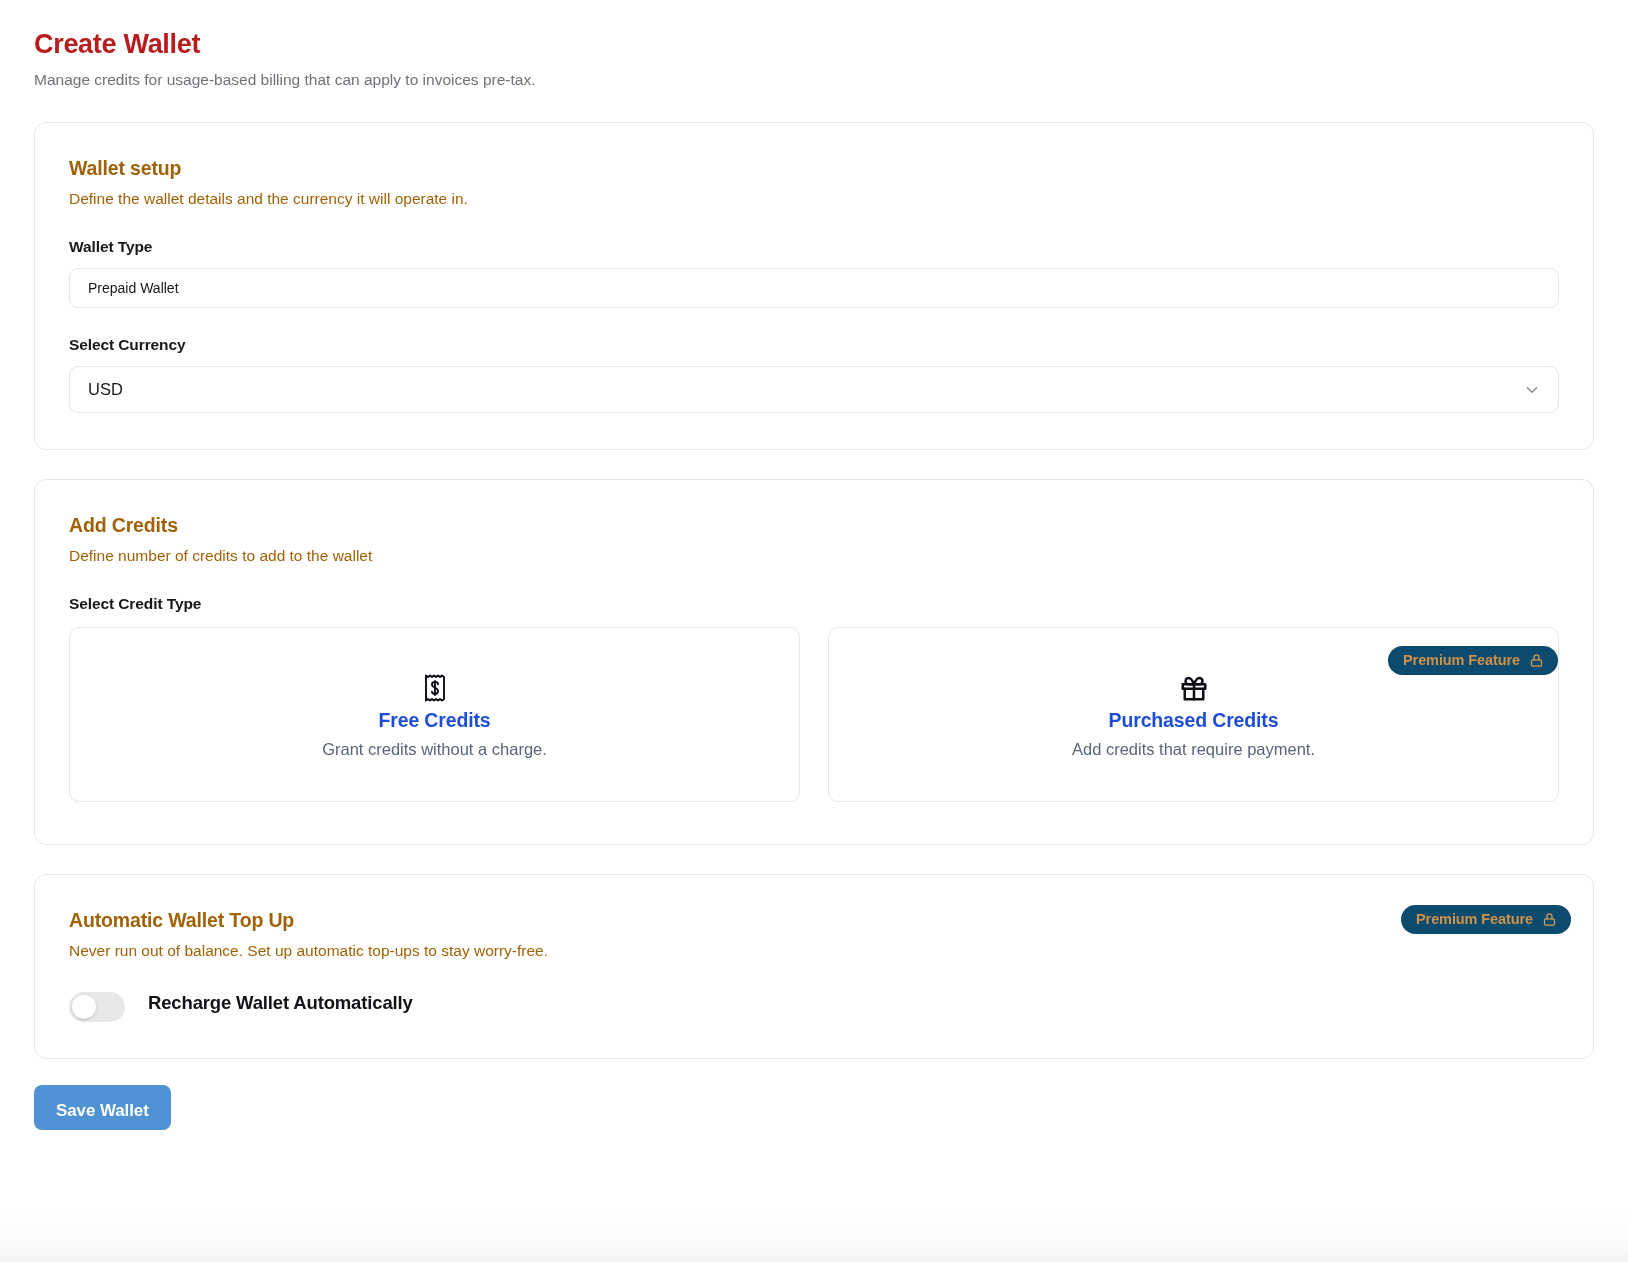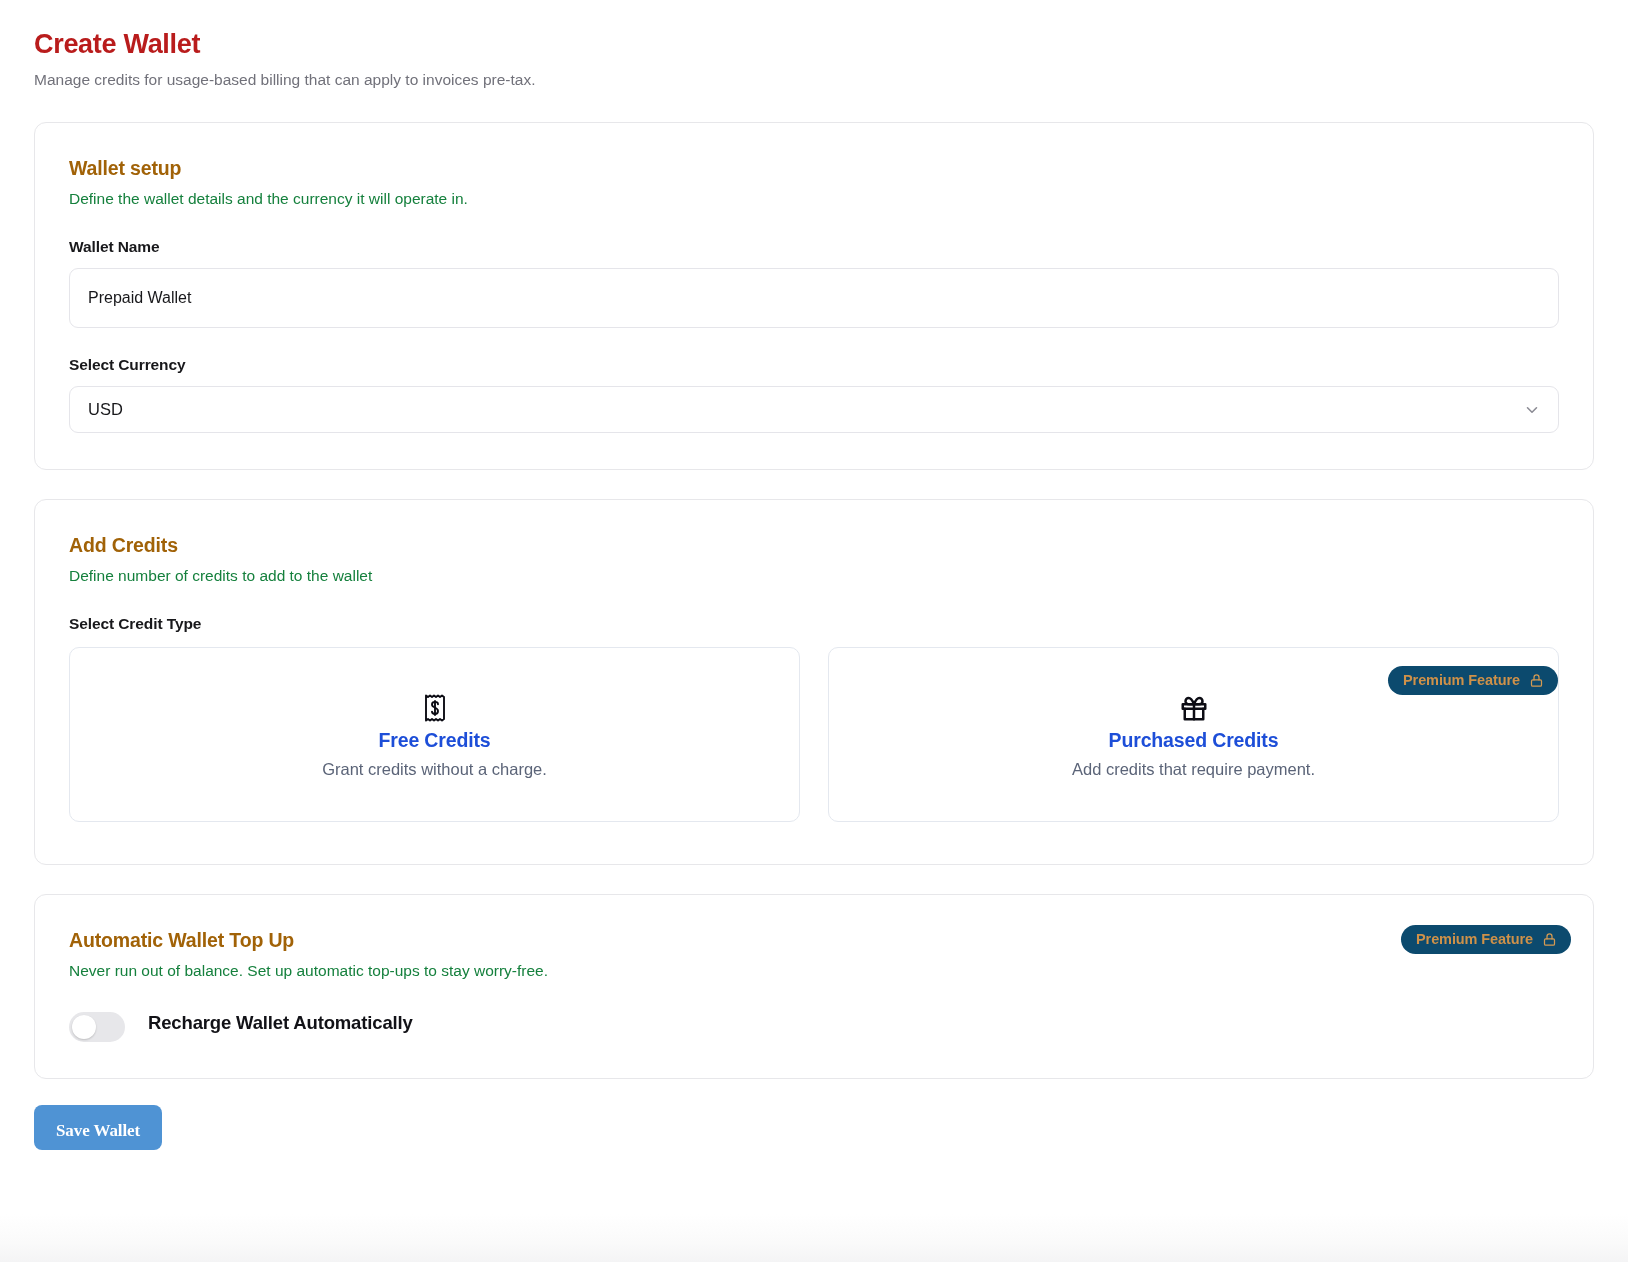--- a/index.html
+++ b/index.html
@@ -70,42 +70,42 @@
 
   .section-title {
     font-size: 19.5px;
     font-weight: bold;
     color: #a16207;
     letter-spacing: -0.15px;
   }
   .section-desc {
     margin-top: 9px;
     font-size: 15.5px;
-    color: #15803d;
+    color: #a16207;
     line-height: 1.35;
   }
 
   .field { margin-top: 28px; }
   .field-label {
     display: block;
     font-size: 15.5px;
     font-weight: bold;
     color: #18181b;
     margin-bottom: 12px;
     letter-spacing: -0.1px;
   }
 
   .text-input {
     width: 100%;
-    height: 60px;
+    height: 40px;
     border: 1px solid #e5e5ea;
     border-radius: 9px;
     background: #ffffff;
     font-family: "Liberation Sans", sans-serif;
-    font-size: 16px;
+    font-size: 14px;
     color: #18181b;
     padding: 0 18px;
     outline: none;
   }
   .text-input::placeholder { color: #a1a1aa; }
 
   .select-wrap { position: relative; width: 100%; }
   .select-box {
     width: 100%;
     height: 47px;
@@ -238,21 +238,21 @@
 
   
   .actions {
     margin: 26px 34px 0 34px;
   }
   .save-button {
     background: #4f93d4;
     color: #ffffff;
     border: none;
     border-radius: 8px;
-    font-family: Liberation Serif, serif;
+    font-family: Liberation Sans, sans-serif;
     font-size: 17px;
     font-weight: bold;
     letter-spacing: -0.1px;
     padding: 16px 22px;
     height: 45px;
     cursor: pointer;
   }
 </style>
 </head>
 <body>
@@ -263,21 +263,21 @@
     <div class="page-header">
       <h1 class="page-title">Create Wallet</h1>
       <p class="page-subtitle">Manage credits for usage-based billing that can apply to invoices pre-tax.</p>
     </div>
 
     <section class="card card--setup">
       <h2 class="section-title">Wallet setup</h2>
       <p class="section-desc">Define the wallet details and the currency it will operate in.</p>
 
       <div class="field">
-        <label class="field-label">Wallet Name</label>
+        <label class="field-label">Wallet Type</label>
         <input class="text-input" type="text" value="Prepaid Wallet" style="">
       </div>
 
       <div class="field">
         <label class="field-label">Select Currency</label>
         <div class="select-wrap">
           <div class="select-box">
             <span>USD</span>
           </div>
           <span class="select-chevron">

